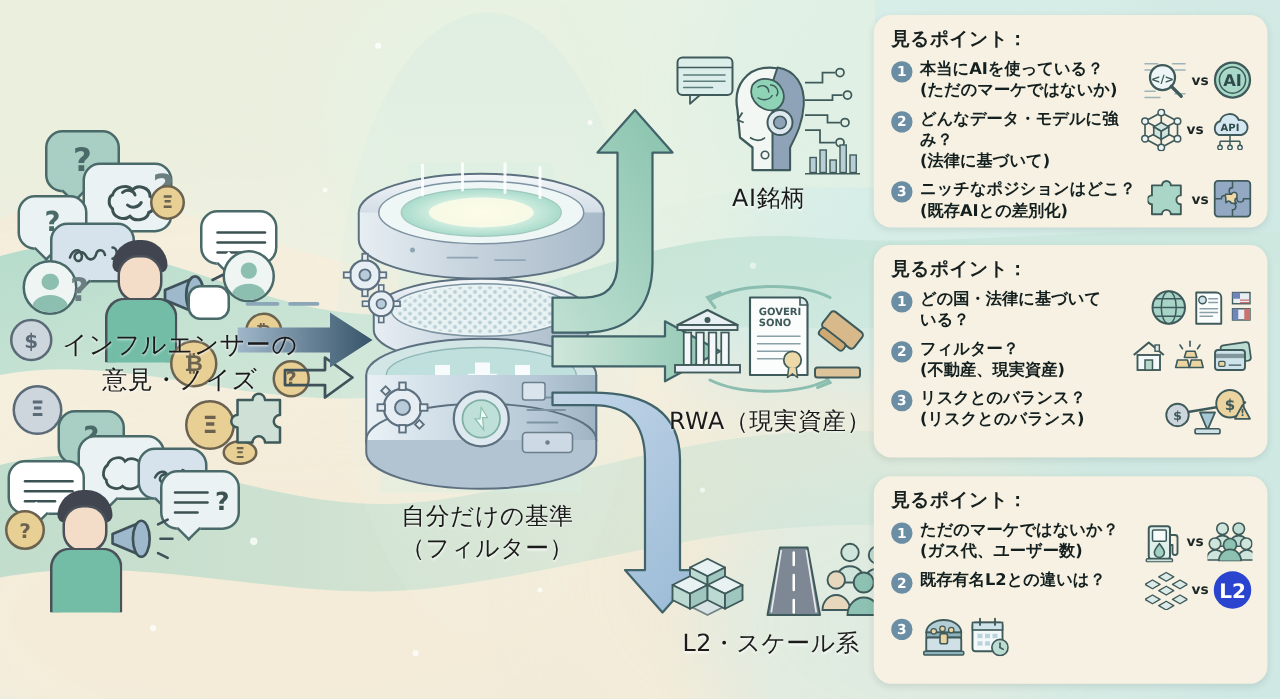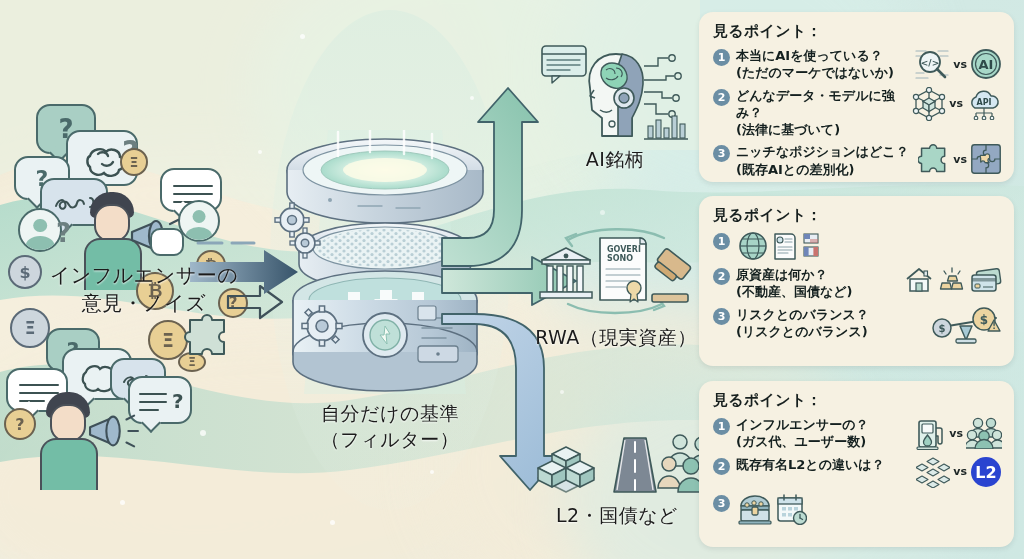--- a/index.html
+++ b/index.html
@@ -621,21 +621,21 @@
       <circle cx="174" cy="26" r="7" fill="#bfdcd2"></circle>
       <path d="M162,50 a12,13 0 0 1 24,0 Z" fill="#bfdcd2"></path>
       <circle cx="141" cy="46" r="7" fill="#e6d7bd"></circle>
       <path d="M130,70 a11,12 0 0 1 22,0 Z" fill="#e6d7bd"></path>
       <circle cx="163" cy="48" r="8" fill="#8dc2b2"></circle>
       <path d="M150,74 a13,14 0 0 1 26,0 Z" fill="#8dc2b2"></path>
       <circle cx="184" cy="48" r="7" fill="#cfe4da"></circle>
       <path d="M174,72 a11,12 0 0 1 22,0 Z" fill="#cfe4da"></path>
     </g>
   </svg>
-  <div class="lbl lbl-branch" style="left:512px;top:502px;width:210px;">L2・国債など</div>
+  <div class="lbl lbl-branch" style="left:512px;top:502px;width:210px;">L2・スケール系</div>
 
   <div class="lbl lbl-center" style="left:275px;top:400px;width:230px;">
     <div>自分だけの基準</div>
     <div>（フィルター）</div>
   </div>
 
   <div class="lbl lbl-left" style="left:14px;top:262px;width:260px;">
     <div>インフルエンサーの</div>
     <div>意見・ノイズ</div>
   </div>
@@ -739,20 +739,24 @@
       </div>
     </div>
   </div>
 
   <div class="panel" style="top:196px;height:170px;">
     <div class="panel-title">見るポイント：</div>
     <div class="points">
 
       <div class="point">
         <span class="num">1</span>
+        <span class="ptext">
+          <span>どの国・法律に基づいて</span>
+          <span class="sub">いる？</span>
+        </span>
         <span class="picons">
           <svg width="30" height="30" viewBox="0 0 30 30">
             <circle cx="15" cy="15" r="13" fill="#a7d4c7" stroke="#3f5a5a" stroke-width="1.6"></circle>
             <g fill="none" stroke="#3f5a5a" stroke-width="1.2">
               <ellipse cx="15" cy="15" rx="6" ry="13"></ellipse>
               <line x1="2" y1="15" x2="28" y2="15"></line>
               <path d="M4.5,8 h21 M4.5,22 h21"></path>
             </g>
           </svg>
           <svg width="28" height="30" viewBox="0 0 28 30">
@@ -776,22 +780,22 @@
             <rect x="2" y="16" width="14" height="9" fill="#e8eef4" stroke="#3f5a5a" stroke-width="1.1"></rect>
             <rect x="2" y="16" width="4.6" height="9" fill="#6f86b8"></rect>
             <rect x="11.4" y="16" width="4.6" height="9" fill="#c9736e"></rect>
           </svg>
         </span>
       </div>
 
       <div class="point">
         <span class="num">2</span>
         <span class="ptext">
-          <span>原資産は何か？</span>
-          <span class="sub">(不動産、国債など)</span>
+          <span>フィルター？</span>
+          <span class="sub">(不動産、現実資産)</span>
         </span>
         <span class="picons">
           <svg width="30" height="28" viewBox="0 0 30 28">
             <path d="M3,13 L15,3 L27,13" fill="none" stroke="#3f5a5a" stroke-width="1.7" stroke-linejoin="round"></path>
             <rect x="6" y="13" width="18" height="12" fill="#f3f8f8" stroke="#3f5a5a" stroke-width="1.5"></rect>
             <rect x="12" y="17" width="6" height="8" fill="#b6d7cc" stroke="#3f5a5a" stroke-width="1.2"></rect>
             <rect x="20" y="5" width="3.5" height="5" fill="#dfe9ec" stroke="#3f5a5a" stroke-width="1.1"></rect>
           </svg>
           <svg width="30" height="28" viewBox="0 0 30 28">
             <g stroke="#3f5a5a" stroke-width="1.3" stroke-linecap="round">
@@ -840,21 +844,21 @@
     </div>
   </div>
 
   <div class="panel" style="top:381px;height:166px;">
     <div class="panel-title">見るポイント：</div>
     <div class="points">
 
       <div class="point">
         <span class="num">1</span>
         <span class="ptext">
-          <span>インフルエンサーの？</span>
+          <span>ただのマーケではないか？</span>
           <span class="sub">(ガス代、ユーザー数)</span>
         </span>
         <span class="picons">
           <svg width="30" height="34" viewBox="0 0 30 34">
             <rect x="3" y="5" width="17" height="26" rx="2" fill="#dff0ea" stroke="#3f5a5a" stroke-width="1.6"></rect>
             <rect x="6" y="8" width="11" height="9" rx="1" fill="#f7fbfa" stroke="#3f5a5a" stroke-width="1.2"></rect>
             <path d="M11.5,19 c3,4 4,5 4,7 a4,4 0 0 1 -8,0 c0,-2 1,-3 4,-7 Z" fill="#9fd0c2" stroke="#3f5a5a" stroke-width="1.3"></path>
             <path d="M20,12 h4 a2,2 0 0 1 2,2 v12 a2,2 0 0 1 -4,0 v-6 h-2" fill="none" stroke="#3f5a5a" stroke-width="1.5" stroke-linejoin="round"></path>
             <rect x="1" y="31" width="21" height="2.5" rx="1" fill="#cfe0da" stroke="#3f5a5a" stroke-width="1.1"></rect>
           </svg>

